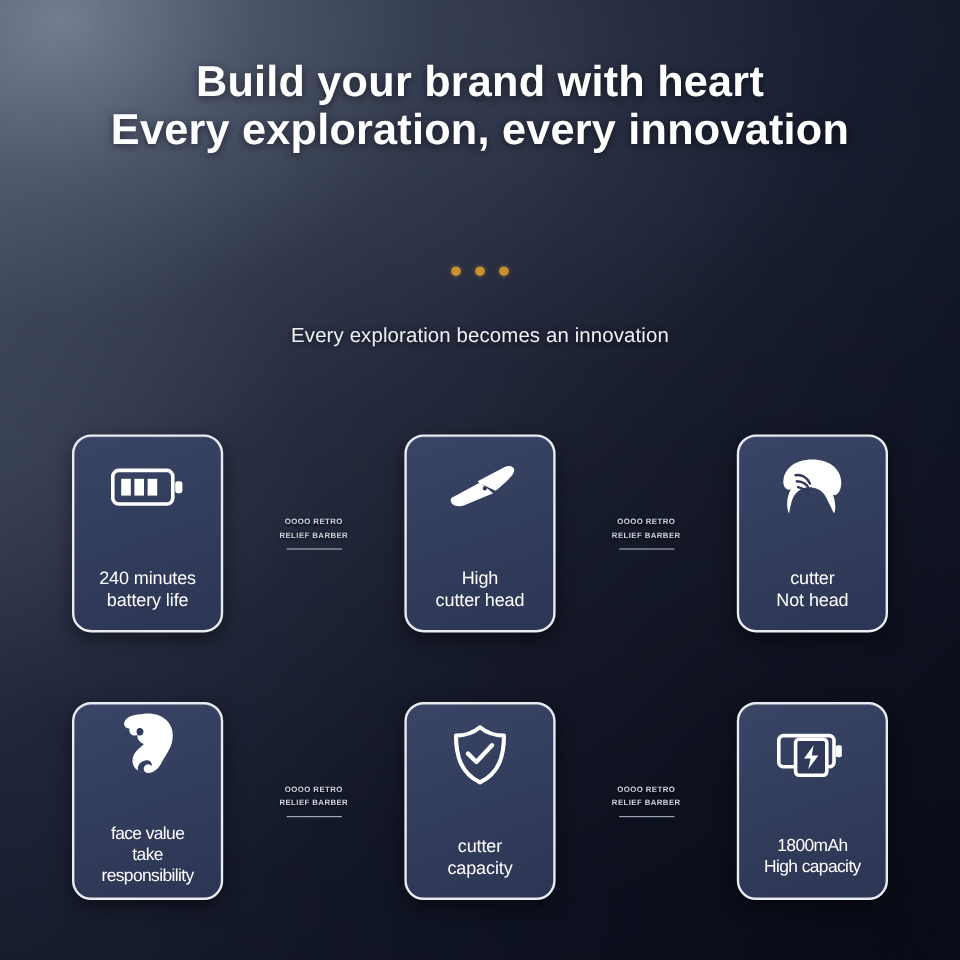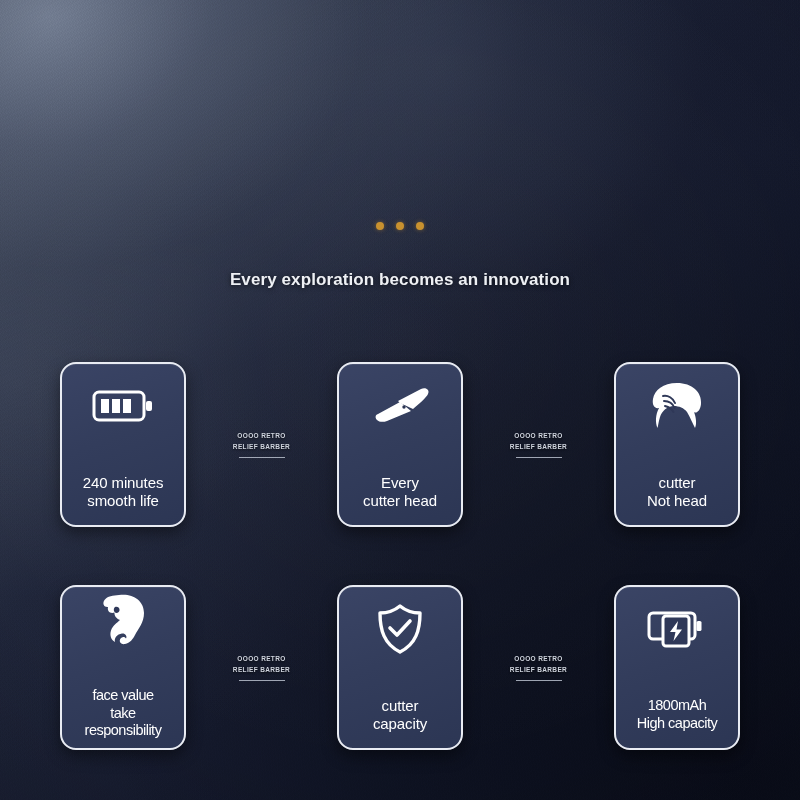--- a/index.html
+++ b/index.html
@@ -72,21 +72,21 @@
     box-shadow:0 0 4px rgba(200,145,47,.5);
   }
 
   
   .subtitle {
     position:absolute;
     top:270px; left:0; width:800px;
     text-align:center;
     color:#eef0f4;
     font-size:17px;
-    font-weight:700;
+    font-weight:400;
     letter-spacing:.1px;
     text-shadow:0 1px 5px rgba(0,0,0,.6);
   }
 
   
   .grid {
     position:absolute;
     top:362px; left:60px;
     width:680px;
   }
@@ -157,20 +157,24 @@
     height:1px;
     background:#b9c0cc;
     opacity:.85;
   }
 </style>
 </head>
 <body>
 
 <div id="poster">
 
+  <div class="headline layer">
+    <span class="l1">Build your brand with heart</span>
+    <span class="l2">Every exploration, every innovation</span>
+  </div>
 
   <div class="dots layer">
     <span class="dot"></span>
     <span class="dot"></span>
     <span class="dot"></span>
   </div>
 
   <div class="subtitle layer">Every exploration becomes an innovation</div>
 
   <div class="grid layer">
@@ -182,42 +186,42 @@
           <svg width="62" height="36" viewBox="0 0 62 36" fill="none">
             <rect x="2" y="4" width="50" height="28" rx="5" stroke="#ffffff" stroke-width="3"></rect>
             <rect x="54" y="13" width="6" height="10" rx="2" fill="#ffffff"></rect>
             <rect x="9" y="11" width="8" height="14" fill="#ffffff"></rect>
             <rect x="20" y="11" width="8" height="14" fill="#ffffff"></rect>
             <rect x="31" y="11" width="8" height="14" fill="#ffffff"></rect>
           </svg>
         </div>
         <div class="card-label">
           <span>240 minutes</span><br>
-          <span>smooth life</span>
+          <span>battery life</span>
         </div>
       </div>
 
       <div class="sep">
         <div class="sep-text">
           <span>OOOO RETRO</span><br>
           <span>RELIEF BARBER</span>
         </div>
         <div class="sep-rule"></div>
       </div>
 
       <div class="card">
         <div class="card-icon">
           <svg width="66" height="44" viewBox="0 0 66 44" fill="none">
             <path d="M10 36 C8 34 8 31 11 30 L33 18 L44 27 L20 37 C16 38.5 12 38 10 36 Z" fill="#ffffff"></path>
             <path d="M31 17 L54 5 C59 3 63 6 61 10 C59.5 13.5 52 20 46 25 L33 19 Z" fill="#ffffff"></path>
             <circle cx="37" cy="23" r="1.7" fill="#2c3654"></circle>
           </svg>
         </div>
         <div class="card-label">
-          <span>Every</span><br>
+          <span>High</span><br>
           <span>cutter head</span>
         </div>
       </div>
 
       <div class="sep">
         <div class="sep-text">
           <span>OOOO RETRO</span><br>
           <span>RELIEF BARBER</span>
         </div>
         <div class="sep-rule"></div>

